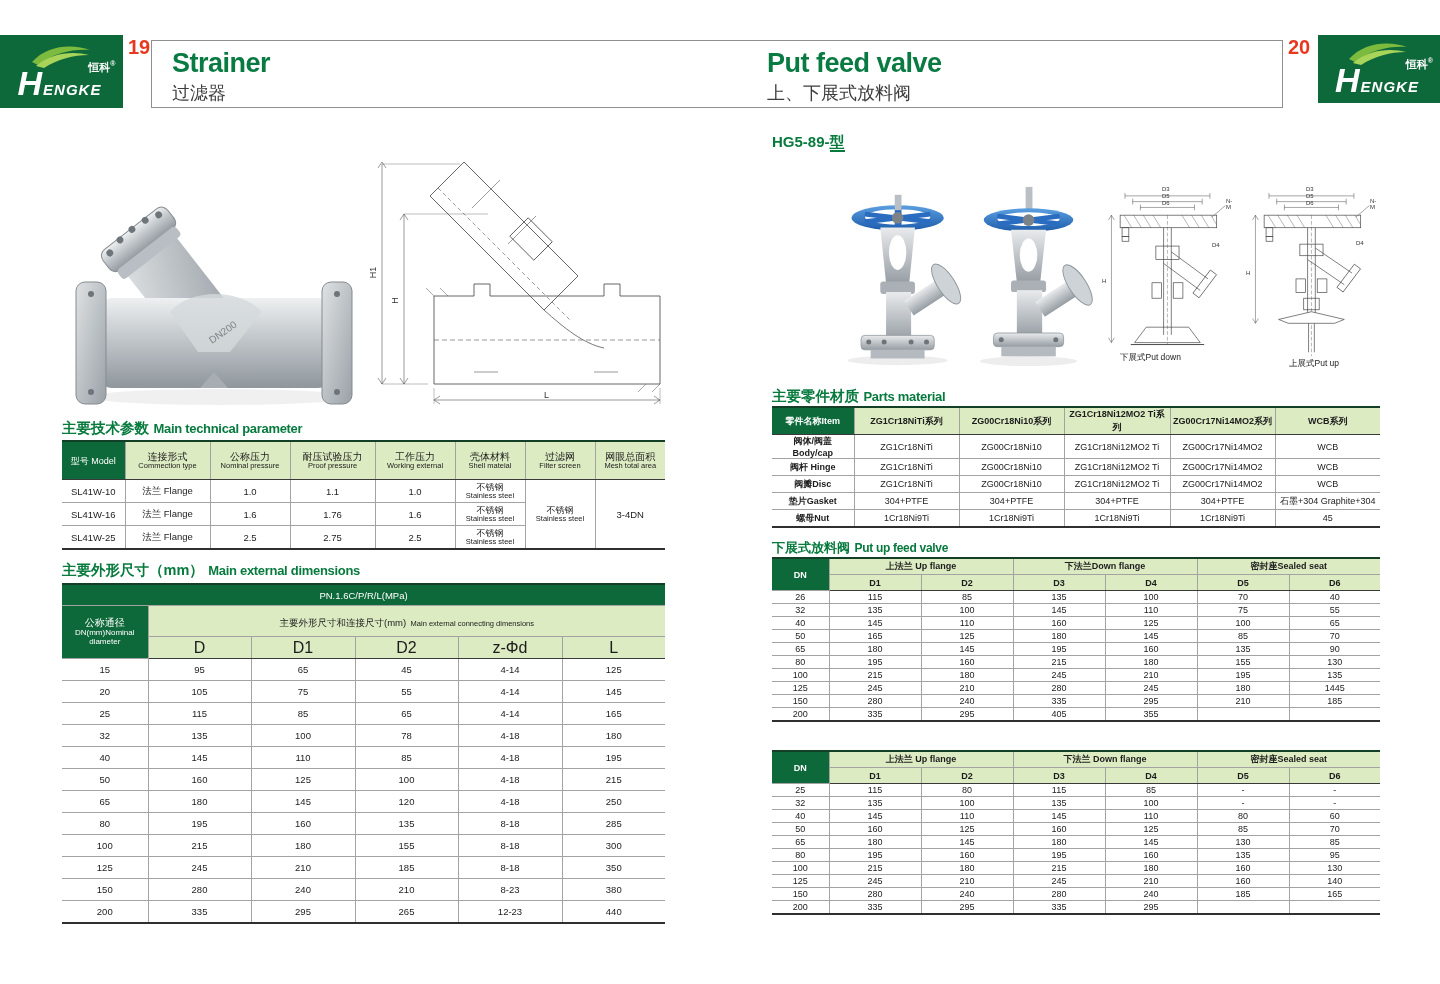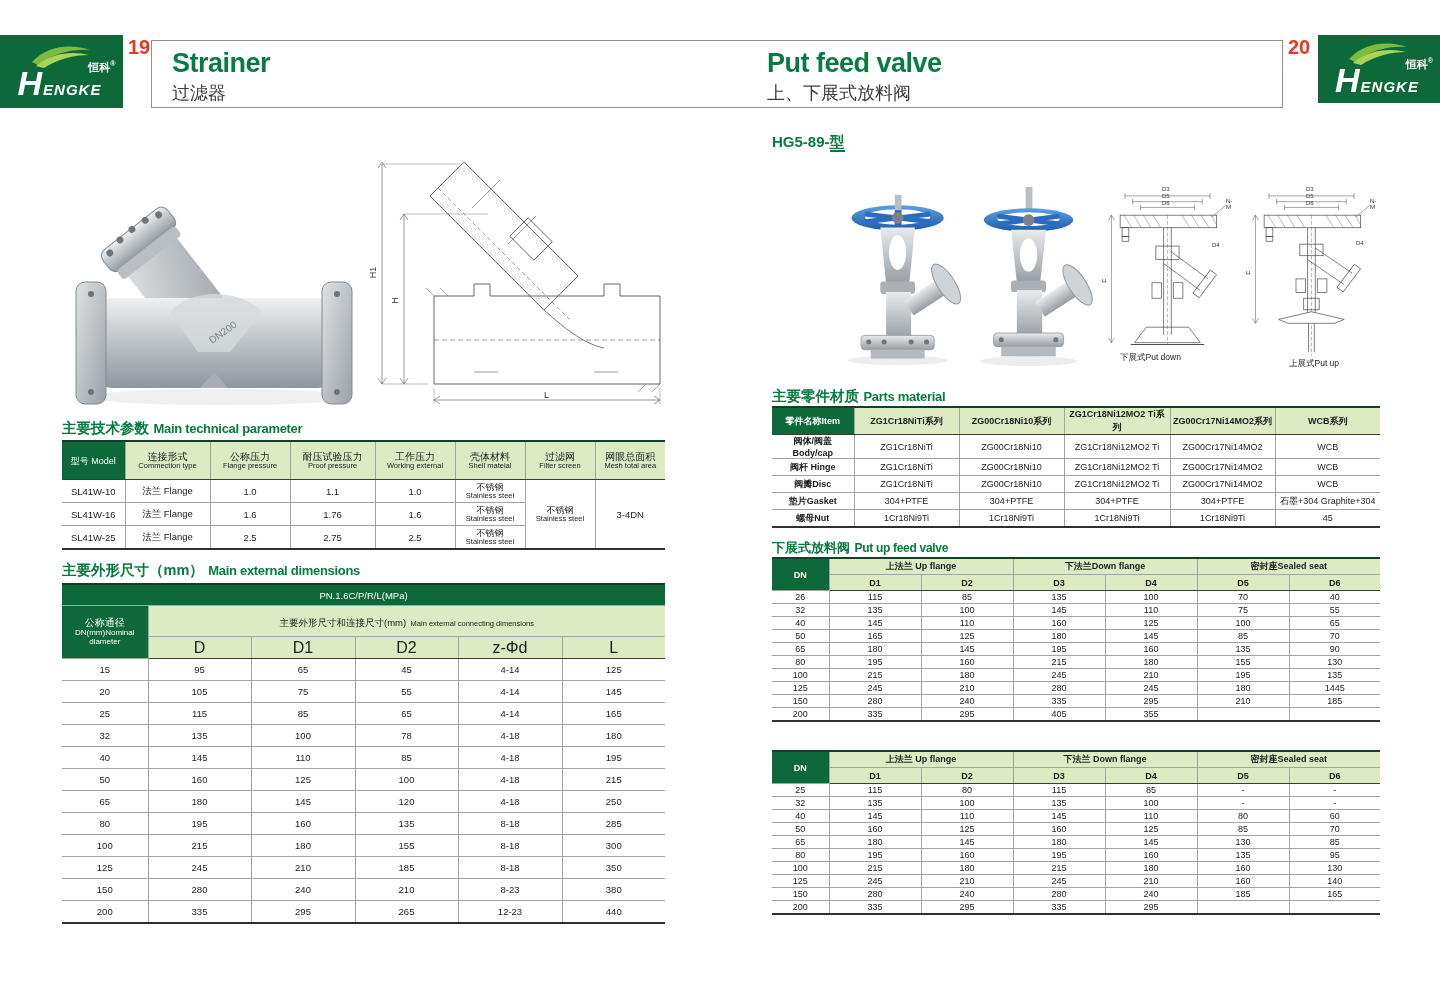--- a/index.html
+++ b/index.html
@@ -180,21 +180,21 @@
       </colgroup>
     <thead>
       <tr>
         <th class="dark"><span class="e" style="font-size:9px;"><span>型号</span> <span>Model</span></span></th>
         <th class="lite">
             <div class="c">连接形式</div>
             <div class="e">Commection type</div>
           </th>
         <th class="lite">
             <div class="c">公称压力</div>
-            <div class="e">Flange pressure</div>
+            <div class="e">Nominal pressure</div>
           </th>
         <th class="lite">
             <div class="c">耐压试验压力</div>
             <div class="e">Proof pressure</div>
           </th>
         <th class="lite">
             <div class="c">工作压力</div>
             <div class="e">Working external</div>
           </th>
         <th class="lite">

